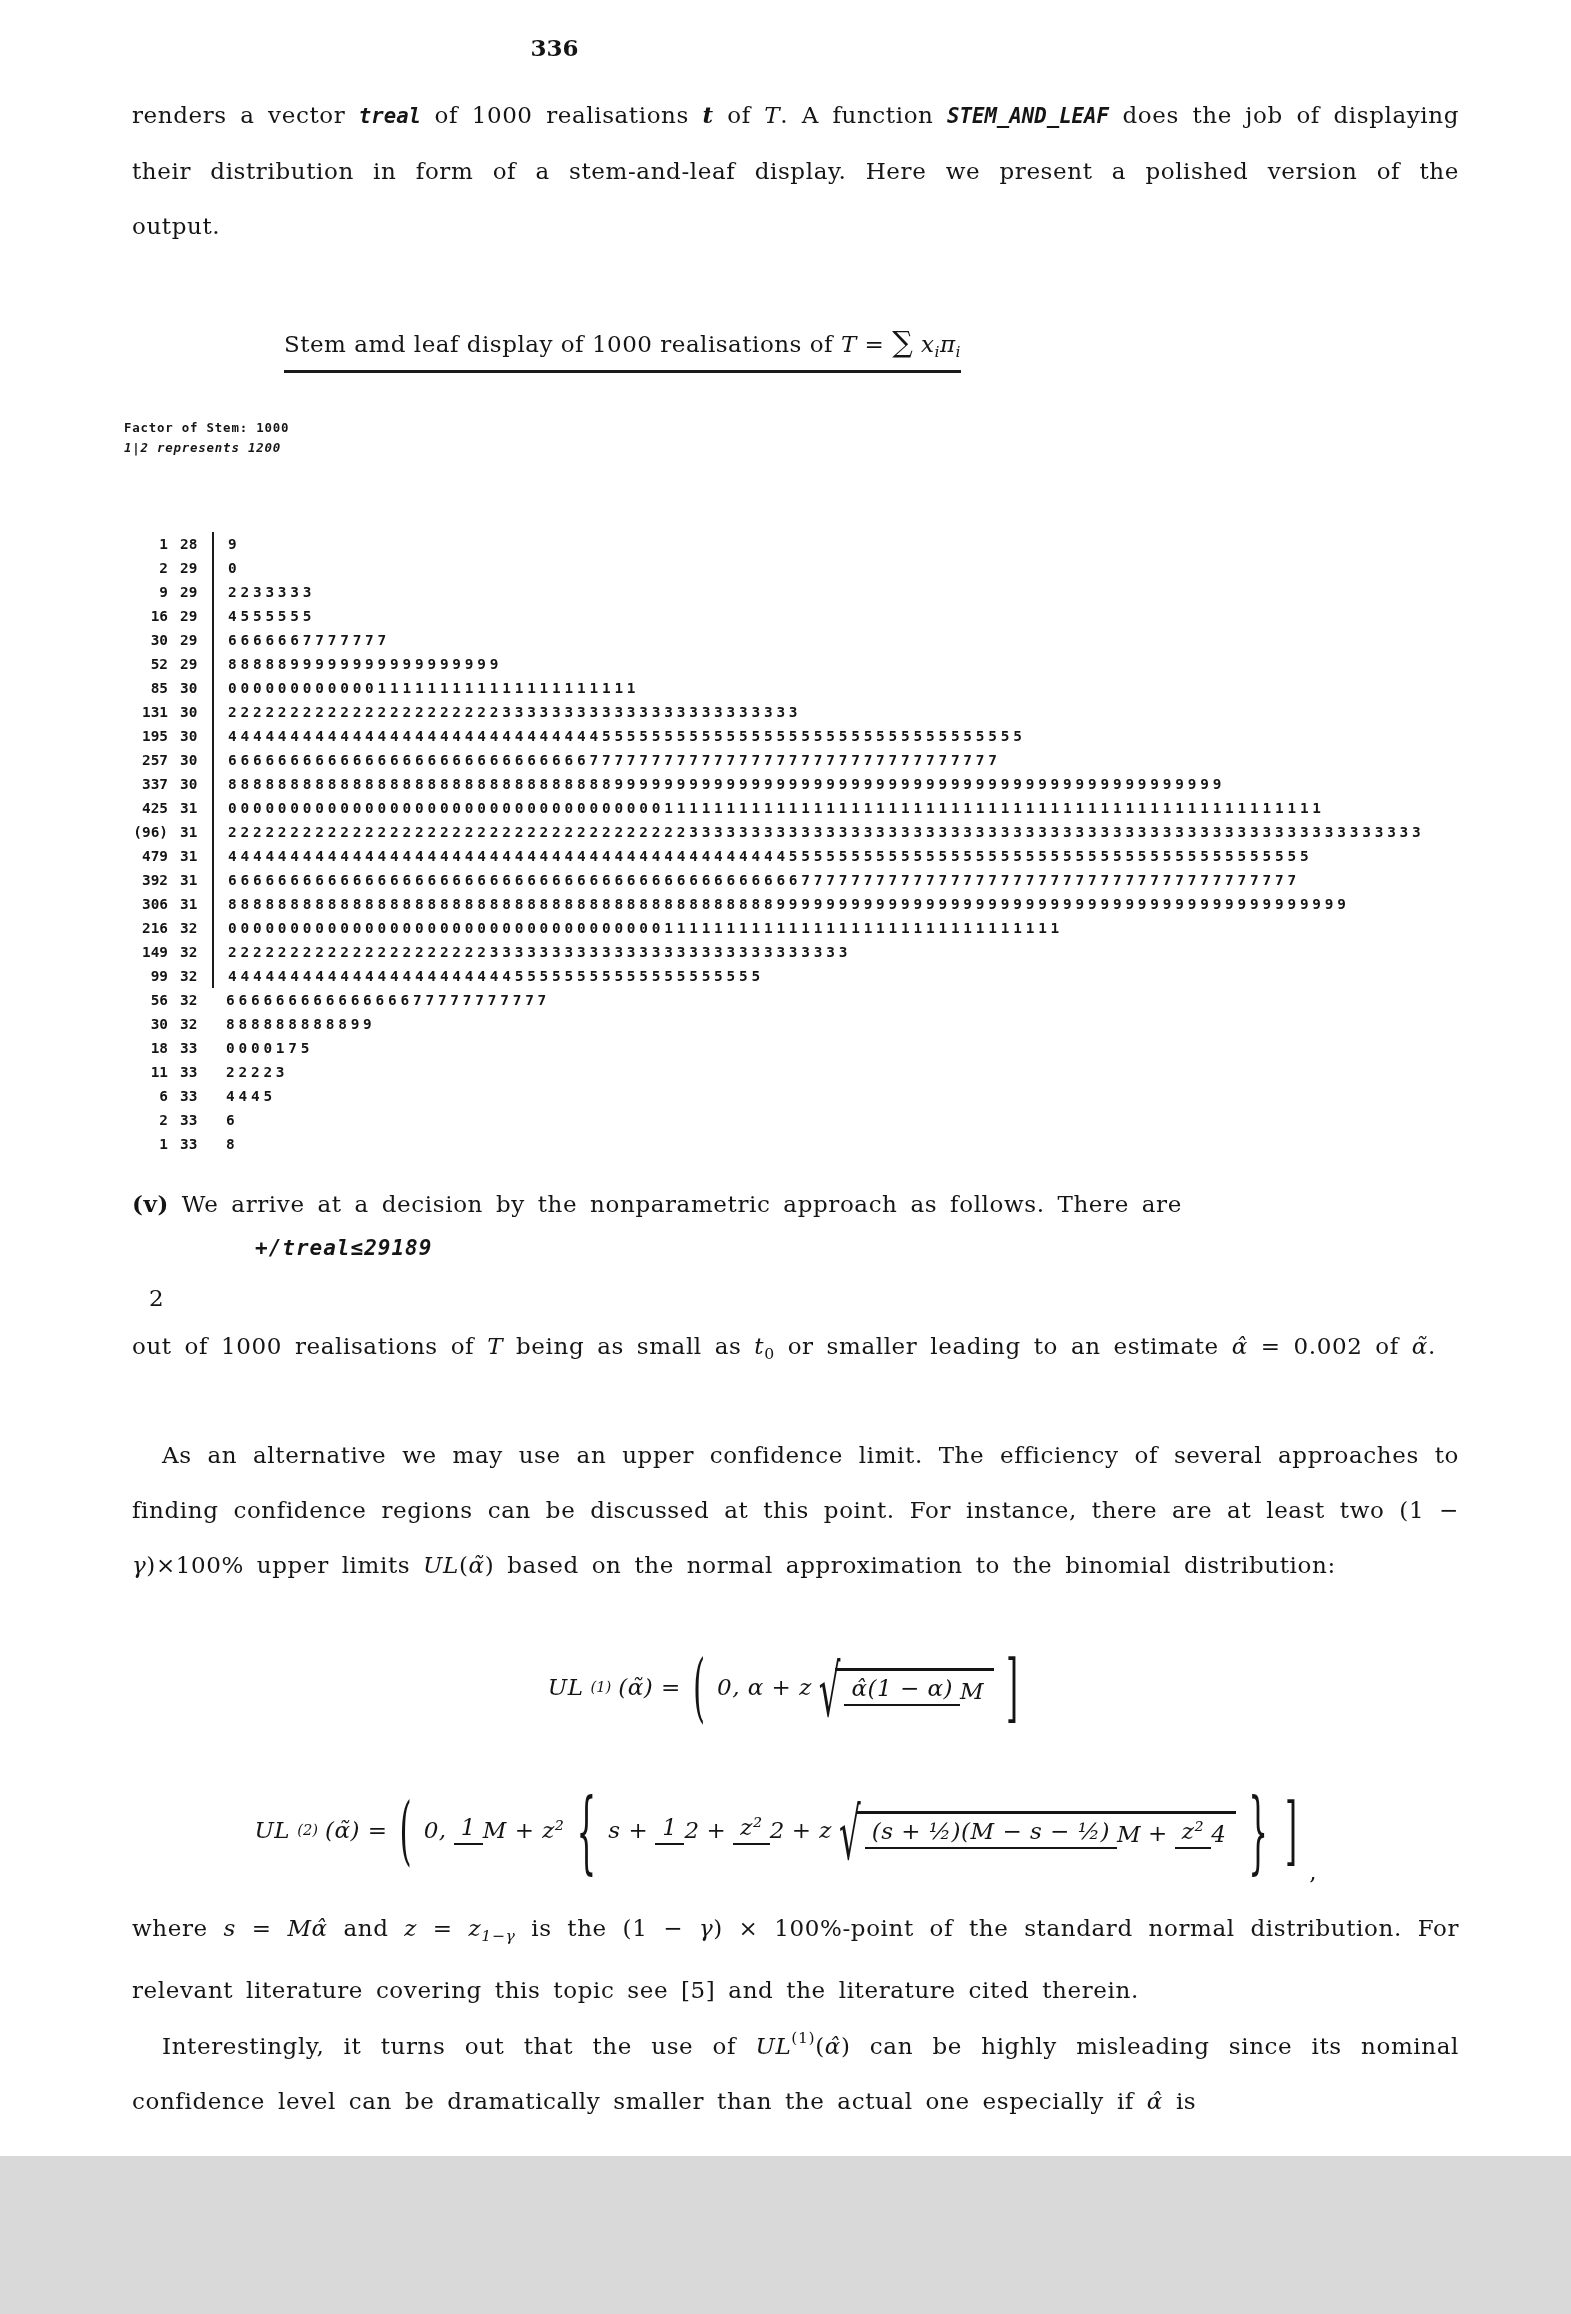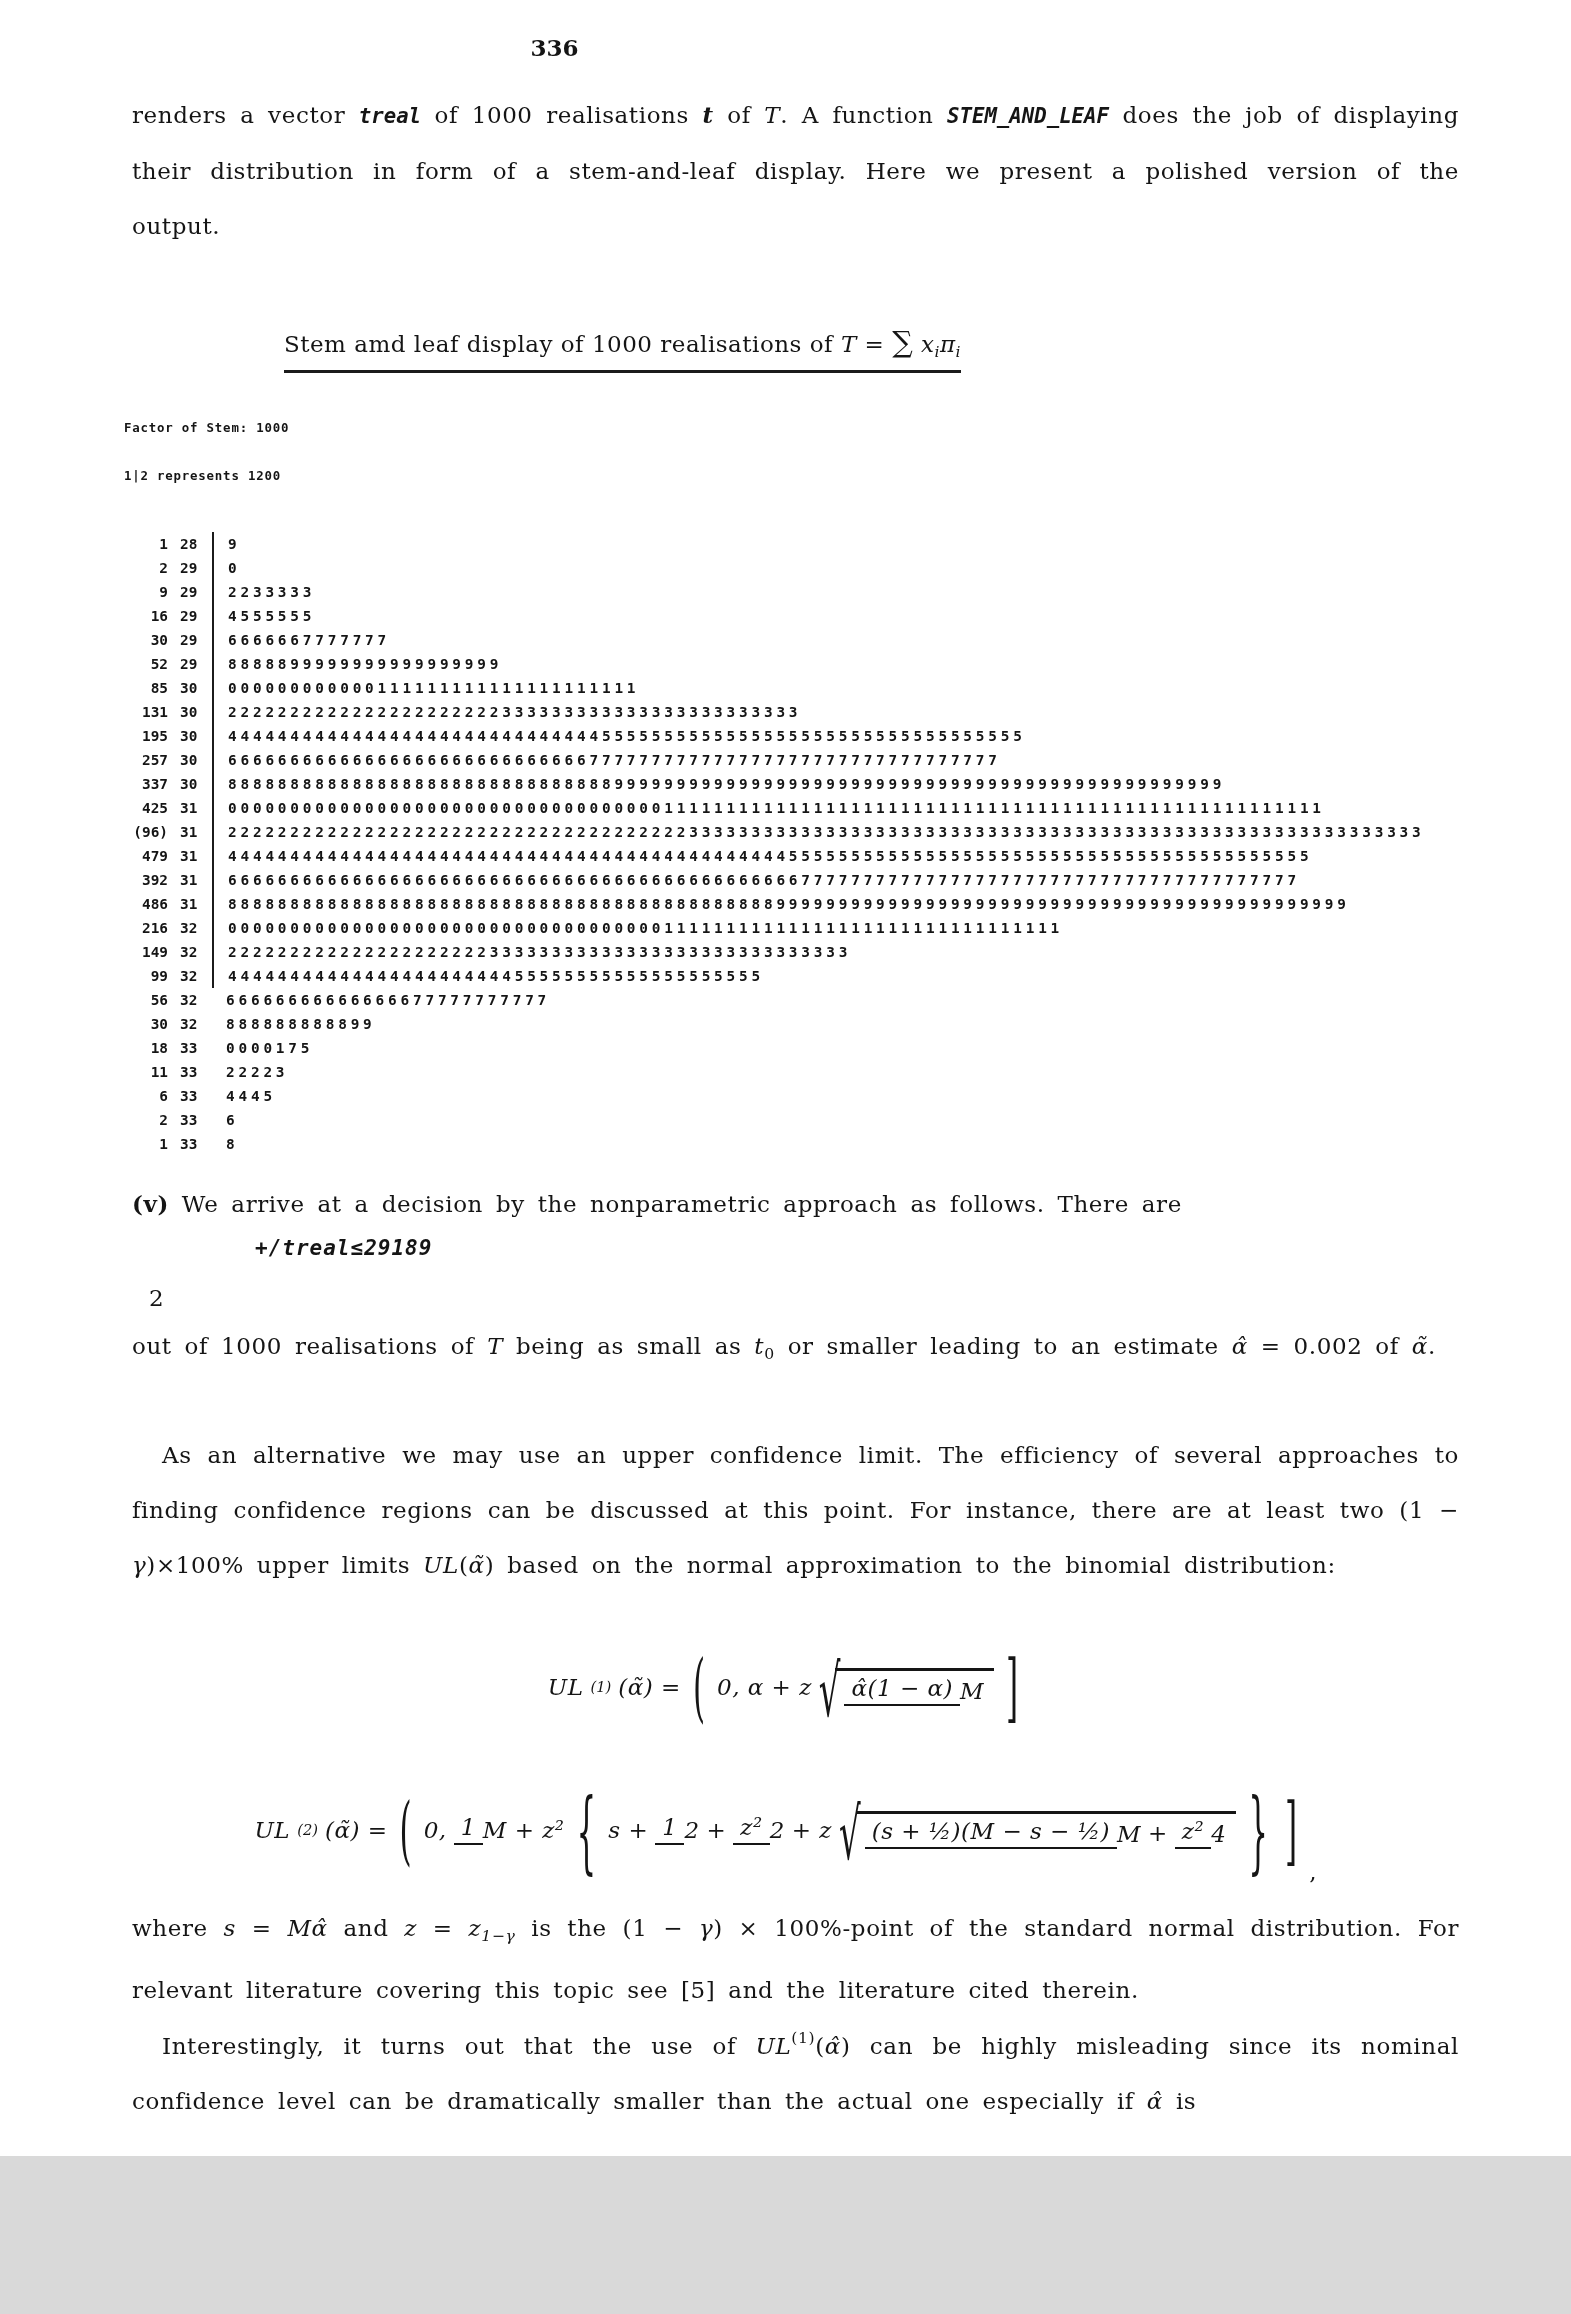--- a/index.html
+++ b/index.html
@@ -23,21 +23,21 @@
   .isub{vertical-align:-5px;font-size:68%;font-style:italic;}
   .sup{vertical-align:11px;font-size:68%;}
   .sum{font-size:125%;}
 
   .title{position:absolute;top:325px;left:284px;font-size:23px;letter-spacing:0.5px;
          border-bottom:3px solid #1b1b1b;padding-bottom:9px;white-space:nowrap;}
 
   .mono-note{position:absolute;left:124px;font-family:"DejaVu Sans Mono", monospace;
              font-weight:bold;font-size:12.4px;letter-spacing:0.8px;}
   #factor{top:420px;}
-  #represents{top:468px;}
+  #represents{top:440px;font-style:italic;}
 
   .stemleaf{position:absolute;left:109px;top:532px;
             font-family:"DejaVu Sans Mono", monospace;font-weight:bold;font-size:14.4px;}
   .sl-row{display:flex;height:24px;line-height:24px;}
   .sl-depth{width:59px;text-align:right;padding-right:12px;flex:none;}
   .sl-stem{width:32px;flex:none;}
   .sl-leaves{padding-left:14px;letter-spacing:3.8px;white-space:nowrap;}
   .sl-leaves.bar{border-left:2.5px solid #1b1b1b;}
 
   .codeline{position:absolute;left:255px;top:1236px;
@@ -164,21 +164,21 @@
         <span class="sl-leaves bar">444444444444444444444444444444444444444444444555555555555555555555555555555555555555555</span>
       </div>
 
       <div class="sl-row">
         <span class="sl-depth">392</span>
         <span class="sl-stem">31</span>
         <span class="sl-leaves bar">66666666666666666666666666666666666666666666667777777777777777777777777777777777777777</span>
       </div>
 
       <div class="sl-row">
-        <span class="sl-depth">486</span>
+        <span class="sl-depth">306</span>
         <span class="sl-stem">31</span>
         <span class="sl-leaves bar">888888888888888888888888888888888888888888889999999999999999999999999999999999999999999999</span>
       </div>
 
       <div class="sl-row">
         <span class="sl-depth">216</span>
         <span class="sl-stem">32</span>
         <span class="sl-leaves bar">0000000000000000000000000000000000011111111111111111111111111111111</span>
       </div>
 

